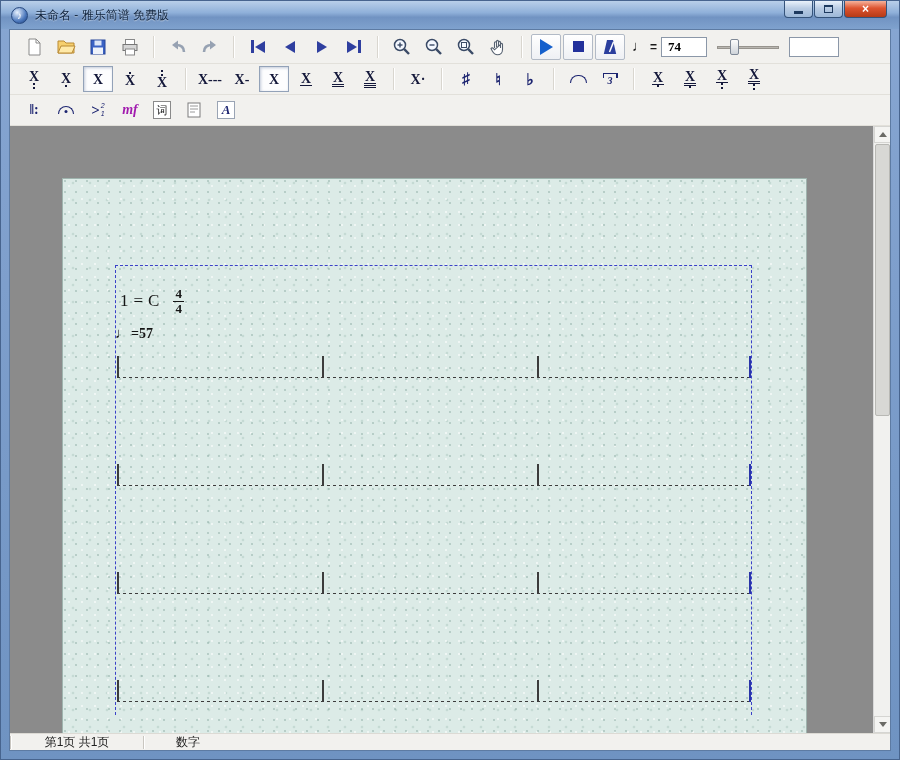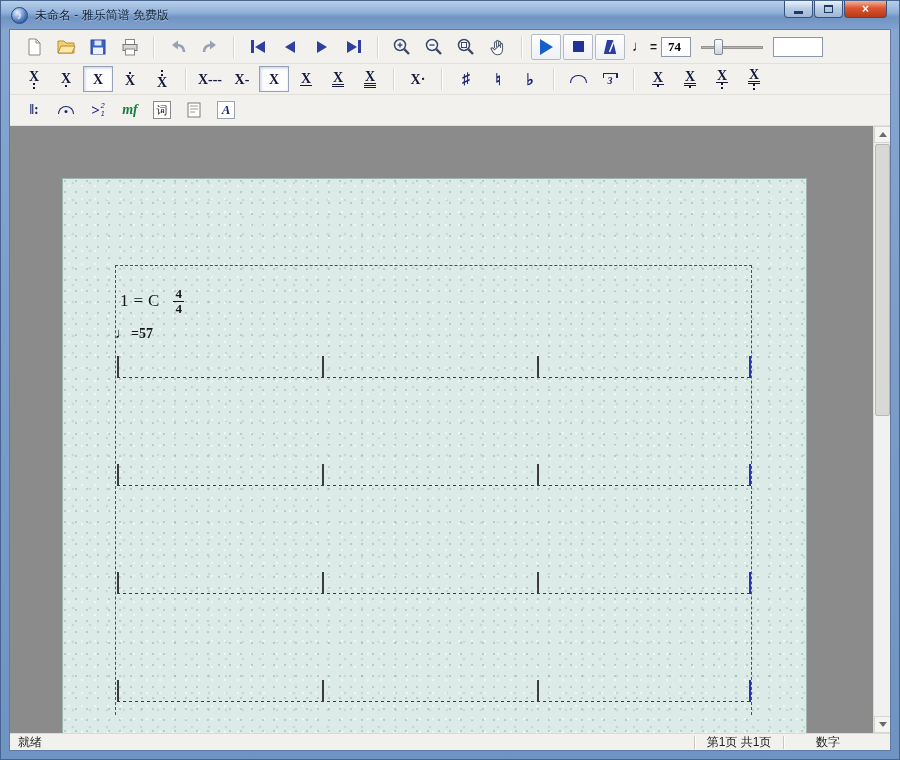--- a/index.html
+++ b/index.html
@@ -45,21 +45,21 @@
   .tri-l{width:0;height:0;border:6px solid transparent;border-right:10px solid #2f3f9f;border-left:none}
   .tri-r{width:0;height:0;border:6px solid transparent;border-left:10px solid #2f3f9f;border-right:none}
   .nbar{width:3px;height:13px;background:#2f3f9f}
   .navgrp{display:flex;align-items:center;gap:1px}
   .play-tri{width:0;height:0;border-top:8px solid transparent;border-bottom:8px solid transparent;
     border-left:13px solid #1560cc}
   .stop-sq{width:11px;height:11px;background:#22309b}
 
   .tempo-lbl{font-family:"Liberation Serif",serif;font-weight:bold;font-size:15px;margin:0 3px 0 6px}
   .tempo-eq{font-weight:bold;margin-right:4px}
-  .tempo-input{width:30px;height:20px;border:1px solid #8b97a8;font-family:"Liberation Serif",serif;
+  .tempo-input{width:46px;height:20px;border:1px solid #8b97a8;font-family:"Liberation Serif",serif;
     font-weight:bold;font-size:13px;padding-left:6px;background:#fff}
   .slider{position:relative;width:62px;height:20px;margin:0 10px}
   .slider .track{position:absolute;left:0;right:0;top:9px;height:3px;background:#b9b6b0;
     border:1px solid #979差390;border:1px solid #97948e}
   .slider .thumb{position:absolute;left:13px;top:2px;width:9px;height:16px;border-radius:2px;
     background:linear-gradient(#fdfdfd,#cfd4da);border:1px solid #7e8896}
   .speed-box{width:50px;height:20px;border:1px solid #8b97a8;background:#fff}
 
   
   .nbtn{display:flex;flex-direction:column;align-items:center;justify-content:center;
@@ -79,21 +79,21 @@
   .trip::before{left:0}.trip::after{right:0}
 
   
   .rep{font-family:"Liberation Serif",serif;font-weight:bold;font-size:14px;color:#1c2470}
   .fermata{position:relative;width:16px;height:8px;border:1.7px solid #1c2470;border-bottom:none;
     border-radius:15px 15px 0 0}
   .fermata::after{content:'';position:absolute;left:50%;bottom:1px;width:3px;height:3px;
     background:#1c2470;border-radius:50%;transform:translateX(-50%)}
   .acc-gt{font-family:"Liberation Serif",serif;font-weight:bold;font-size:15px;color:#1c2470}
   .acc-nums{display:flex;flex-direction:column;font-size:7px;line-height:1.1;color:#1c2470;margin-left:1px}
-  .mf{font-family:"Liberation Serif",serif;font-style:italic;font-weight:bold;font-size:14px;color:#15803d}
+  .mf{font-family:"Liberation Serif",serif;font-style:italic;font-weight:bold;font-size:14px;color:#a21caf}
   .box-char{width:18px;height:18px;border:1px solid #8a8a8a;display:flex;align-items:center;
     justify-content:center;font-size:11px;color:#222;background:#fff}
   .a-tool{width:18px;height:18px;border:1px solid #9aa4b4;display:flex;align-items:center;justify-content:center;
     font-family:"Liberation Serif",serif;font-style:italic;font-weight:bold;font-size:13px;color:#1c2470;background:#fff}
 
   
   .canvas{position:relative;flex:1;background:#8b8b8b;overflow:hidden}
   .page{position:absolute;left:52px;top:52px;width:745px;height:600px;
     background-color:#dcebe7;
     background-image:
@@ -129,21 +129,21 @@
     border-bottom:5px solid #6b6b66}
   .sb-tri-down{width:0;height:0;border-left:4px solid transparent;border-right:4px solid transparent;
     border-top:5px solid #6b6b66}
   .sb-thumb{position:absolute;left:1px;top:18px;width:15px;height:272px;background:#d8d8d5;
     border:1px solid #b8b8b4;border-radius:2px}
 
   .statusbar{height:17px;background:#f2f1ee;border-top:1px solid #dcdad4;
     display:flex;align-items:center;font-size:12px;color:#222}
   .sb-text{flex:1;padding-left:8px}
   .sb-sep{width:1px;height:13px;background:#c9c6c0;box-shadow:1px 0 0 #fff}
-  .sb-panel{width:88px;text-align:center}
+  .sb-panel{width:132px;text-align:center}
   .sb-panel.mode{width:88px}
   .sb-endpad{width:18px}
 </style>
 </head>
 <body>
 
 <div class="window">
 
   <div class="titlebar">
     <span class="app-icon">♪</span>
@@ -445,21 +445,20 @@
             <i class="sb-tri-up"></i>
           </div>
         <div class="sb-thumb"></div>
         <div class="sb-btn down">
             <i class="sb-tri-down"></i>
           </div>
       </div>
     </div>
 
     <div class="statusbar">
-      <span class="sb-text">就绪</span>
       <i class="sb-sep"></i>
       <span class="sb-panel">第1页 共1页</span>
       <i class="sb-sep"></i>
       <span class="sb-panel mode">数字</span>
       <i class="sb-endpad"></i>
     </div>
 
   </div>
 </div>
 

